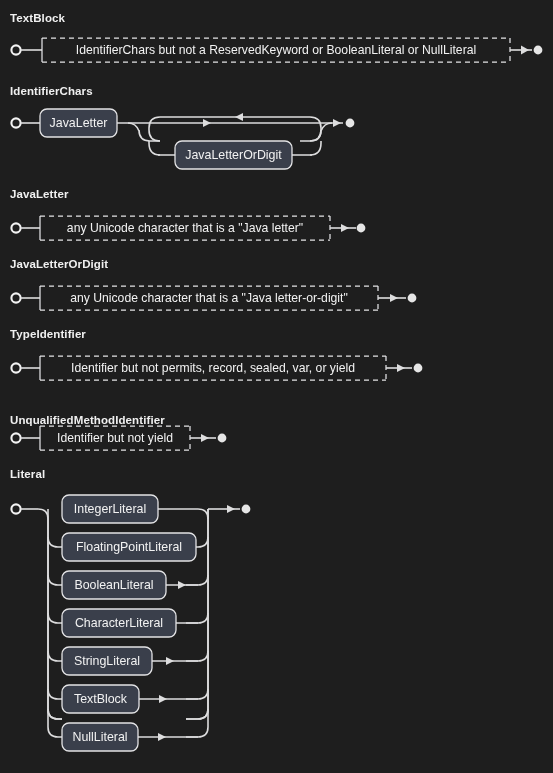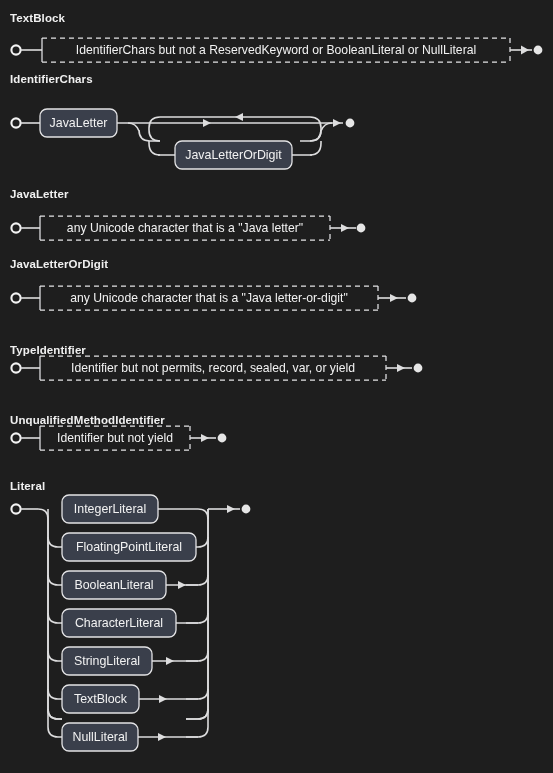--- a/index.html
+++ b/index.html
@@ -51,21 +51,21 @@
       <line class="tick" x1="42" y1="6" x2="42" y2="30"></line>
       <path class="dashrect" d="M42 6 H510 M42 30 H510 M510 6 V30"></path>
       <text class="dashtext" x="276" y="18.5">IdentifierChars but not a ReservedKeyword or BooleanLiteral or NullLiteral</text>
       <path class="rail" d="M510 18 H532"></path>
       <polygon class="arrowhead" points="521,13.6 529,18 521,22.4"></polygon>
       <circle class="enddot" cx="538" cy="18" r="4.4"></circle>
     </svg>
   </div>
 
   <div class="section" style="top:70px;">
-    <div class="sec-title" style="top:3px;">IdentifierChars</div>
+    <div class="sec-title" style="top:15px;">IdentifierChars</div>
     <svg width="553" height="110" style="top:33px;">
       <circle class="startring" cx="16" cy="20" r="4.6"></circle>
       <path class="rail" d="M20.6 20 H40"></path>
       <rect class="boxrect" x="40" y="6" width="77" height="28" rx="7" ry="7"></rect>
       <text class="boxtext" x="78.5" y="20.8">JavaLetter</text>
 
       <path class="rail" d="M117 20 H343"></path>
       <polygon class="arrowhead" points="203,15.9 211,20 203,24.1"></polygon>
       <polygon class="arrowhead" points="333,15.9 341,20 333,24.1"></polygon>
       <circle class="enddot" cx="350" cy="20" r="4.4"></circle>
@@ -105,21 +105,21 @@
       <line class="tick" x1="40" y1="8" x2="40" y2="32"></line>
       <path class="dashrect" d="M40 8 H378 M40 32 H378 M378 8 V32"></path>
       <text class="dashtext" x="209" y="20.5">any Unicode character that is a "Java letter-or-digit"</text>
       <path class="rail" d="M378 20 H406"></path>
       <polygon class="arrowhead" points="390,15.9 398,20 390,24.1"></polygon>
       <circle class="enddot" cx="412" cy="20" r="4.4"></circle>
     </svg>
   </div>
 
   <div class="section" style="top:328px;">
-    <div class="sec-title" style="top:16px;text-align:right;">TypeIdentifier</div>
+    <div class="sec-title" style="top:0px;text-align:right;">TypeIdentifier</div>
     <svg width="553" height="40" style="top:20px;">
       <circle class="startring" cx="16" cy="20" r="4.6"></circle>
       <path class="rail" d="M20.6 20 H40"></path>
       <line class="tick" x1="40" y1="8" x2="40" y2="32"></line>
       <path class="dashrect" d="M40 8 H386 M40 32 H386 M386 8 V32"></path>
       <text class="dashtext" x="213" y="20.5">Identifier but not permits, record, sealed, var, or yield</text>
       <path class="rail" d="M386 20 H412"></path>
       <polygon class="arrowhead" points="397,15.9 405,20 397,24.1"></polygon>
       <circle class="enddot" cx="418" cy="20" r="4.4"></circle>
     </svg>
@@ -133,21 +133,21 @@
       <line class="tick" x1="40" y1="8" x2="40" y2="32"></line>
       <path class="dashrect" d="M40 8 H190 M40 32 H190 M190 8 V32"></path>
       <text class="dashtext" x="115" y="20.5">Identifier but not yield</text>
       <path class="rail" d="M190 20 H216"></path>
       <polygon class="arrowhead" points="201,15.9 209,20 201,24.1"></polygon>
       <circle class="enddot" cx="222" cy="20" r="4.4"></circle>
     </svg>
   </div>
 
   <div class="section" style="top:468px;">
-    <div class="sec-title" style="top:12px;">Literal</div>
+    <div class="sec-title" style="top:0px;">Literal</div>
     <svg width="553" height="290" style="top:22px;">
       <circle class="startring" cx="16" cy="19" r="4.6"></circle>
       <path class="rail" d="M20.6 19 H38"></path>
 
       <path class="rail" d="M38 19 q10 0 10 10 V219 q0 10 10 10 H62"></path>
       <path class="rail" d="M48 47 q0 10 10 10 H62"></path>
       <path class="rail" d="M48 85 q0 10 10 10 H62"></path>
       <path class="rail" d="M48 123 q0 10 10 10 H62"></path>
       <path class="rail" d="M48 161 q0 10 10 10 H62"></path>
       <path class="rail" d="M48 199 q0 10 10 10 H62"></path>

